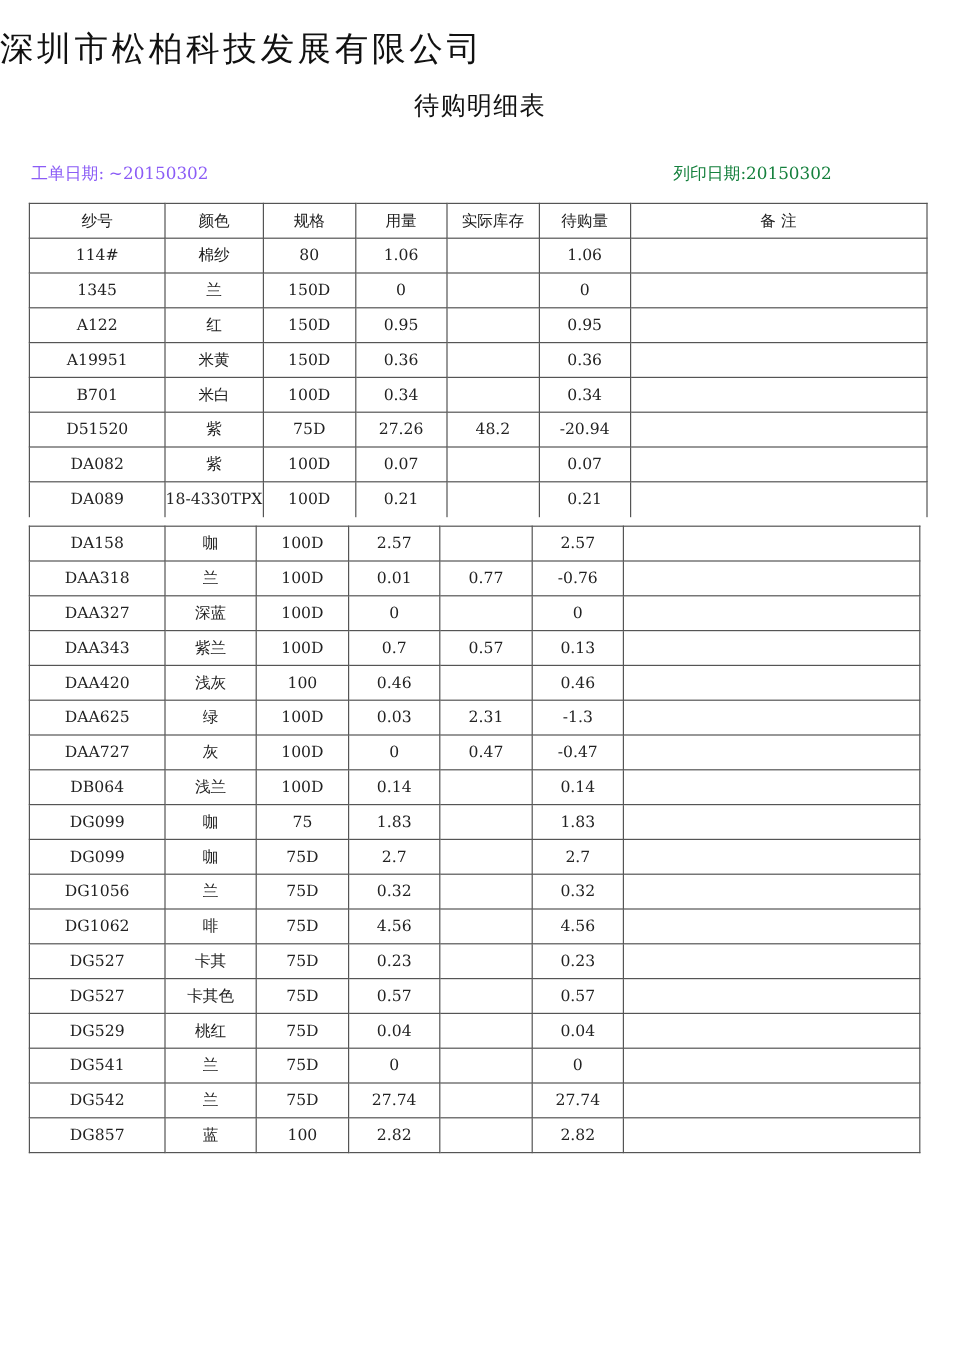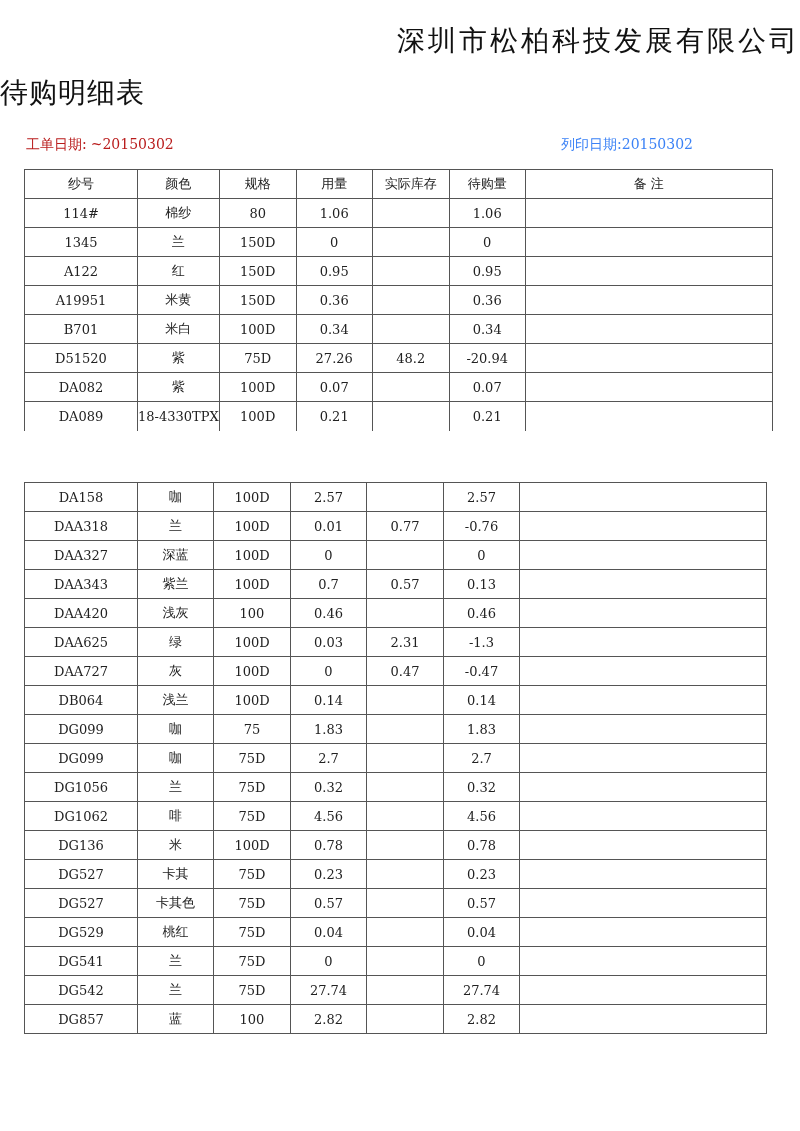--- a/index.html
+++ b/index.html
@@ -1,38 +1,38 @@
 <!DOCTYPE html>
 <html><head>
 <meta charset="utf-8">
 <style>
   html, body { margin:0; padding:0; background:#ffffff; }
   body { width:800px; height:1131px; position:relative; overflow:hidden;
          font-family:"DejaVu Serif","Liberation Serif",serif; color:#222; }
-  .company-title { position:absolute; top:22px; left:0; width:800px; text-align:right;
+  .company-title { position:absolute; top:22px; left:0; width:800px; text-align:left;
          font-size:28px; letter-spacing:3px; color:#111; }
-  .report-title { position:absolute; top:74px; left:0; width:800px; text-align:left;
-         font-size:28px; letter-spacing:1px; color:#111; }
-  .meta-left { position:absolute; top:136px; left:26px; font-size:14px; color:#b91c1c; }
-  .meta-right { position:absolute; top:136px; left:561px; font-size:14px; color:#3b82f6; }
+  .report-title { position:absolute; top:74px; left:0; width:800px; text-align:center;
+         font-size:21px; letter-spacing:1px; color:#111; }
+  .meta-left { position:absolute; top:136px; left:26px; font-size:14px; color:#8b5cf6; }
+  .meta-right { position:absolute; top:136px; left:561px; font-size:14px; color:#15803d; }
   .meta-left .lbl, .meta-right .lbl { margin-right:4px; }
   table.grid { position:absolute; left:24px; border-collapse:collapse; table-layout:fixed; }
   table.grid td, table.grid th { border:1px solid #555; text-align:center; vertical-align:middle;
          font-size:13px; font-weight:normal; padding:0; overflow:hidden; white-space:nowrap; color:#222; }
   table.grid th { height:28px; }
   table.grid td { height:28px; }
   table.grid col.c0 { width:113px; }
   table.grid col.c1 { width:76px; }
   table.grid col.c2 { width:77px; }
   table.grid col.c3 { width:76px; }
   table.grid col.c4 { width:77px; }
   table.grid col.c5 { width:76px; }
   table.grid col.c6 { width:247px; }
   #table-top { top:169px; }
-  #table-bottom { top:438px;margin-top:44px; }
+  #table-bottom { top:438px; }
   td.wrap { white-space:normal; line-height:14px; font-size:13px; word-break:break-all; vertical-align:top; padding-top:1px; }
   tr.tall td { height:29px; border-bottom:none;margin-top:19px; }
 </style>
 </head>
 <body>
 
 <div class="company-title">深圳市松柏科技发展有限公司</div>
 <div class="report-title">待购明细表</div>
 
 <div class="meta-left">
@@ -252,29 +252,20 @@
       <tr>
         <td>DG1062</td>
         <td>啡</td>
         <td>75D</td>
         <td>4.56</td>
         <td></td>
         <td>4.56</td>
         <td></td>
       </tr>
       <tr>
-        <td>DG136</td>
-        <td>米</td>
-        <td>100D</td>
-        <td>0.78</td>
-        <td></td>
-        <td>0.78</td>
-        <td></td>
-      </tr>
-      <tr>
         <td>DG527</td>
         <td>卡其</td>
         <td>75D</td>
         <td>0.23</td>
         <td></td>
         <td>0.23</td>
         <td></td>
       </tr>
       <tr>
         <td>DG527</td>

